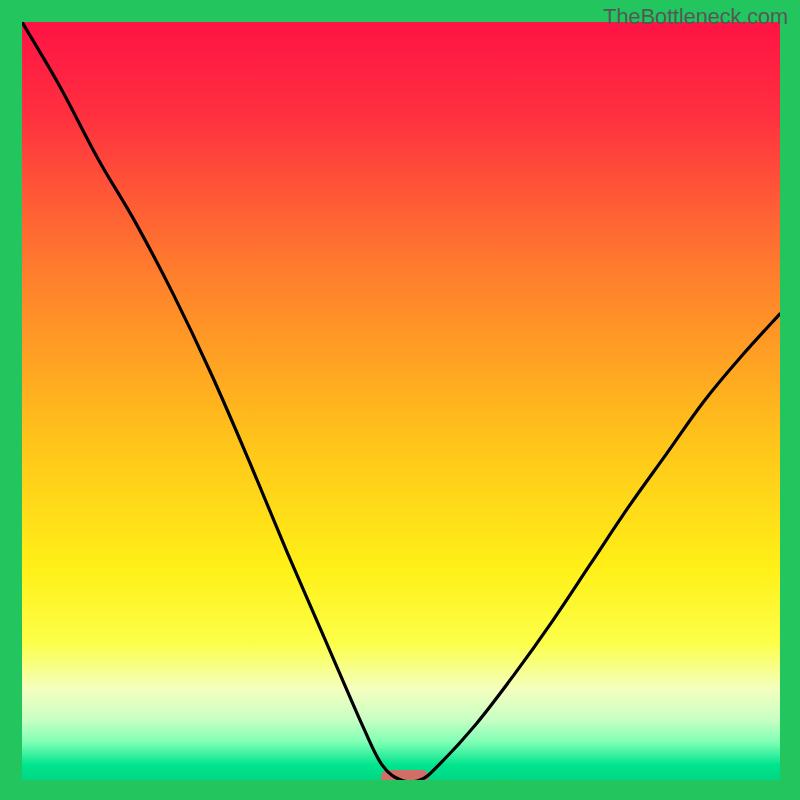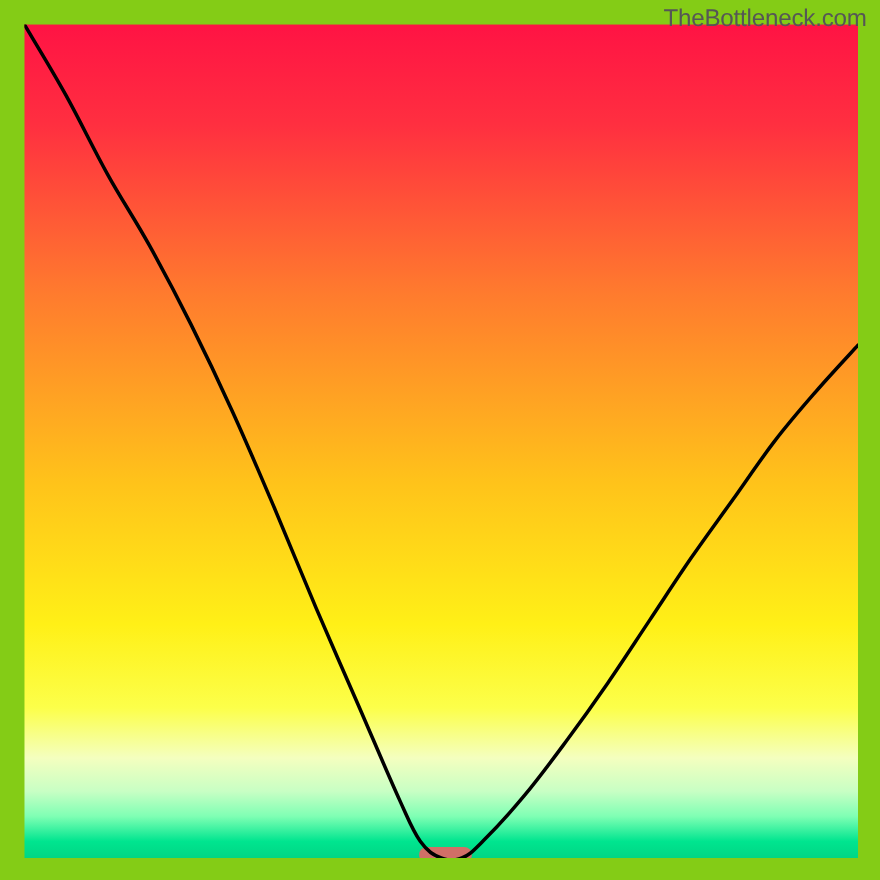--- a/index.html
+++ b/index.html
@@ -8,21 +8,21 @@
     width: 800px;
     height: 800px;
     background: #ffffff;
     font-family: Arial, Helvetica, sans-serif;
     overflow: hidden;
   }
   .container {
     position: relative;
     width: 800px;
     height: 800px;
-    background: #84cc16;
+    background: #22c55e;
   }
   .plot-area {
     position: absolute;
     left: 22px;
     top: 22px;
     width: 758px;
     height: 758px;
     overflow: hidden;
   }
   .gradient-bg {

